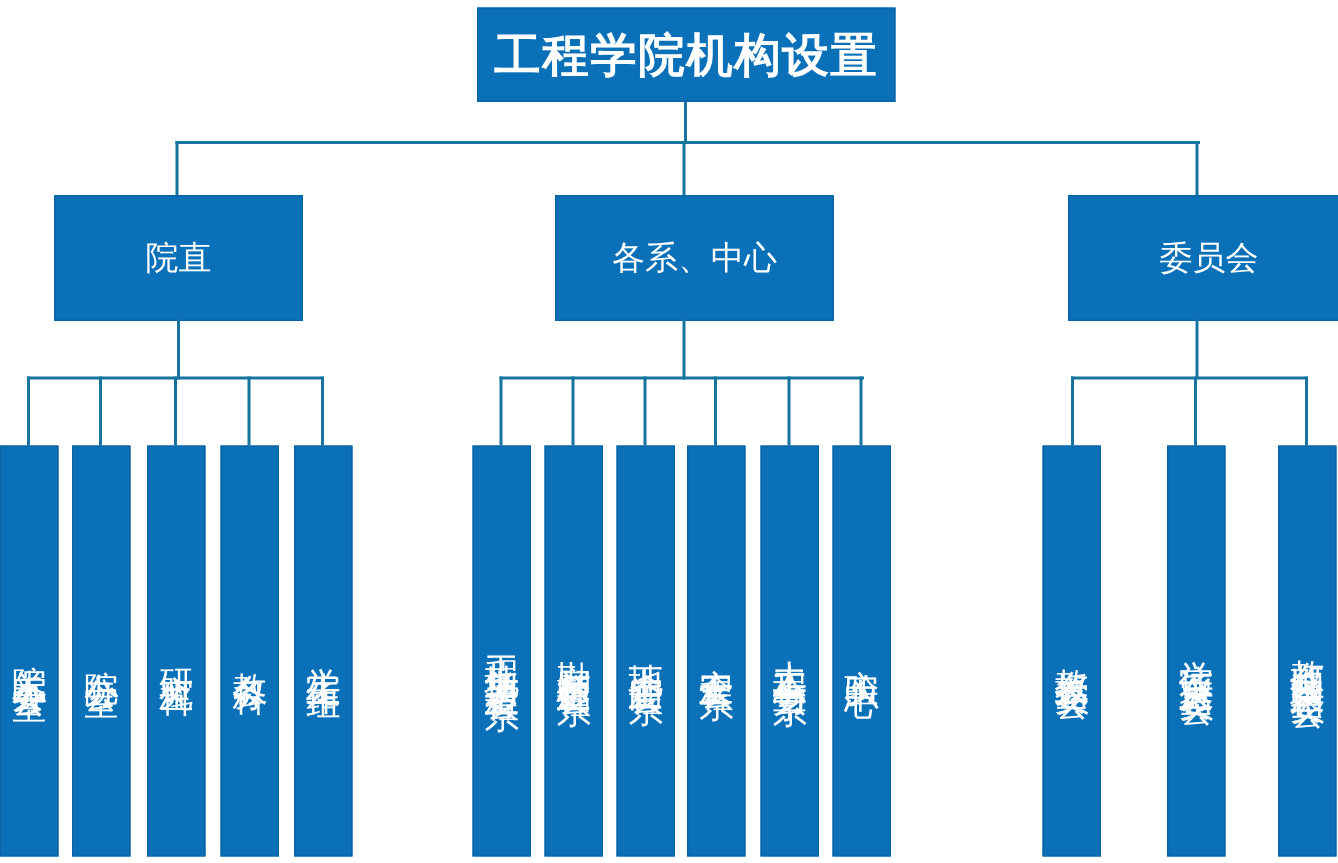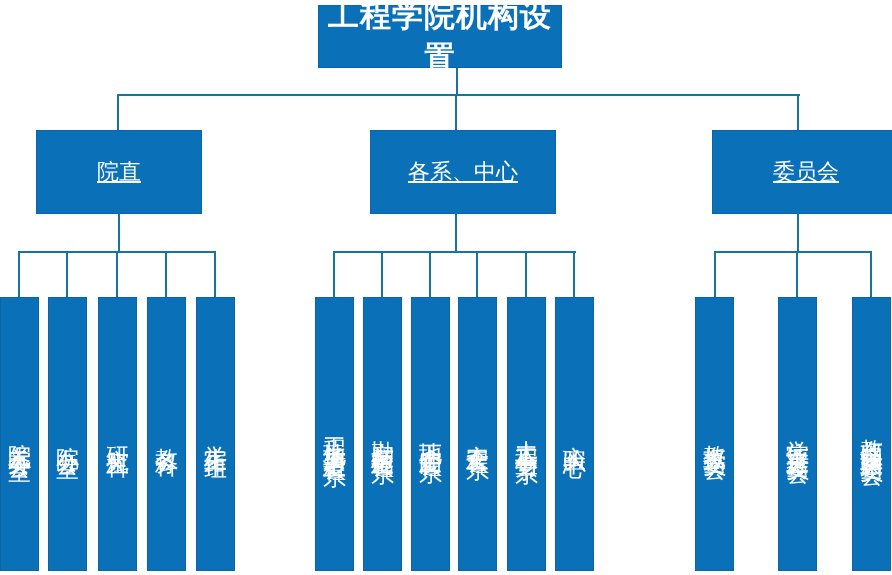--- a/index.html
+++ b/index.html
@@ -24,25 +24,25 @@
     background: var(--node-fill);
     border: 1px solid var(--node-border);
     box-sizing: border-box;
     color: var(--node-text);
     display: flex;
     align-items: center;
     justify-content: center;
     text-align: center;
   }
   .root-node {
-    left: 318px; top: 5px; width: 244px; height: 63px;
+    left: 318px; top: 5px; width: 279px; height: 63px;
     font-size: 31px; font-weight: bold; letter-spacing: 1px;
   }
   .branch-node {
-    top: 130px; height: 84px; font-size: 22px; text-decoration: underline;
+    top: 130px; height: 84px; font-size: 22px;
   }
   .leaf-node {
     top: 297px; height: 274px; width: 39px;
   }
   .leaf-node span {
     writing-mode: vertical-rl;
     text-orientation: upright;
     font-size: 23px;
     letter-spacing: 3px;
     line-height: 1;

